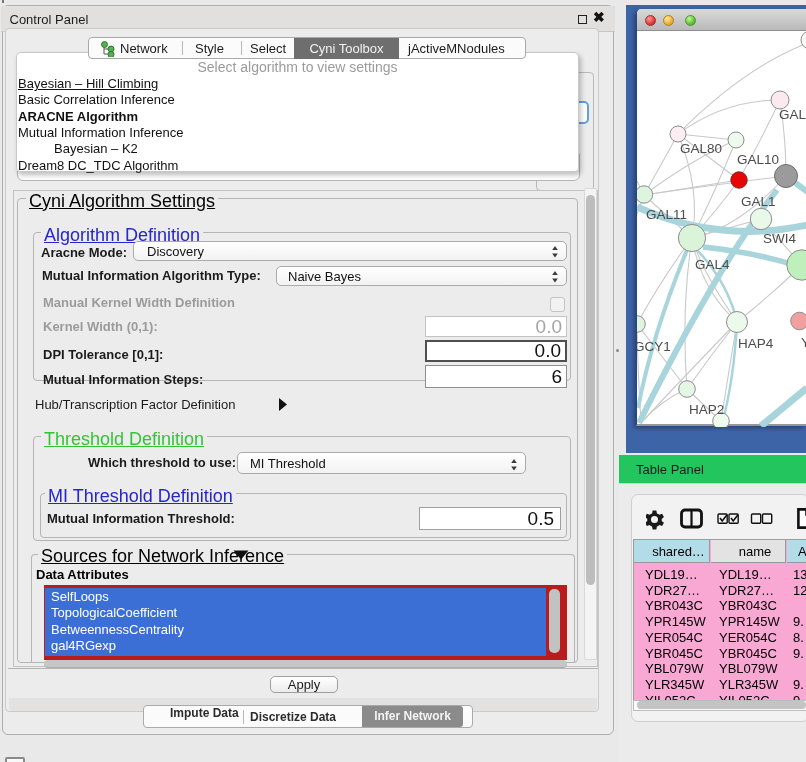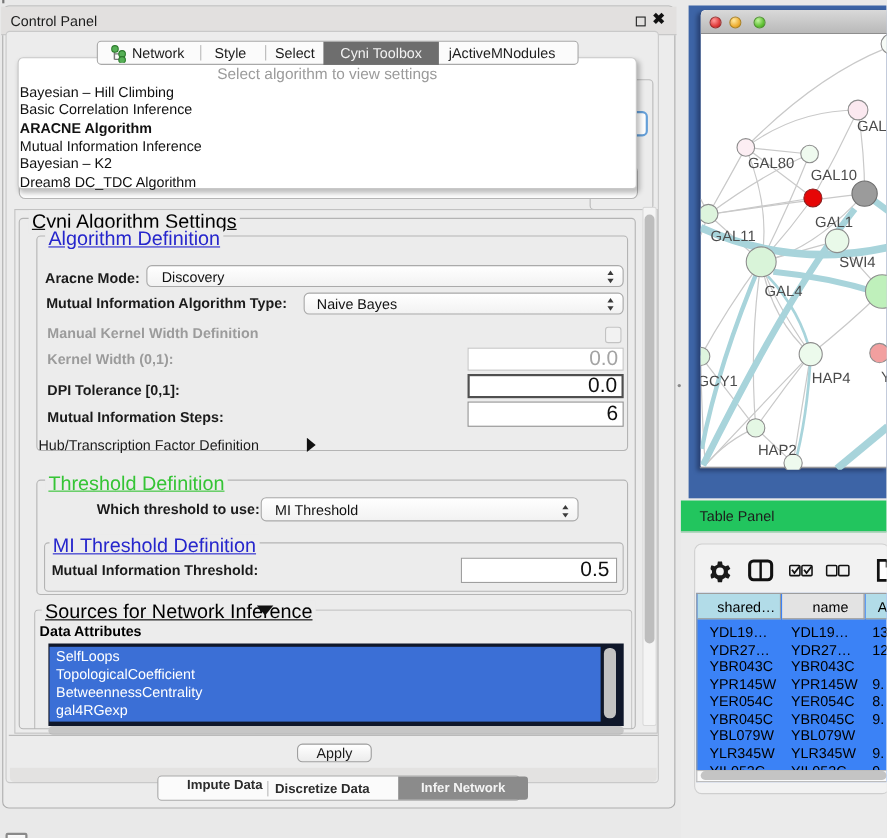--- a/index.html
+++ b/index.html
@@ -69,21 +69,21 @@
   <div class="abs" style="left:17px;top:150px;width:563px;height:31px;border:1px solid #b5b5b5;border-radius:6px;background:#fdfdfd;"></div>
   <div class="abs" style="left:13px;top:190px;width:585px;height:477px;border:1px solid #c2c2c2;"></div>
 
   <div class="abs group" style="left:17px;top:198px;width:561px;height:465px;">
     <span class="glabel" style="left:8px;">Cyni Algorithm Settings</span>
   </div>
 
   <div class="abs" style="left:584px;top:188px;width:13px;height:472px;background:#f4f4f4;border:1px solid #d9d9d9;border-radius:2px;"></div>
   <div class="abs" style="left:586px;top:195px;width:9px;height:390px;background:#bdbdbd;border-radius:5px;"></div>
 
-  <div class="abs group" style="left:33px;top:214px;width:538px;height:196px;">
+  <div class="abs group" style="left:33px;top:232px;width:538px;height:149px;">
     <span class="glabel" style="left:7px;color:#2626cc;">Algorithm Definition</span>
   </div>
   <div class="abs" id="formrows">
     <label class="b abs" style="left:41px;top:244.5px;">Aracne Mode:</label>
     <div class="abs combo" style="left:133px;top:241px;width:434px;height:20px;">
       <span style="position:absolute;left:13px;top:2px;">Discovery</span>
       <svg class="arr" width="8" height="15">
           <path d="M4,2 L6.8,6 L1.2,6 Z" fill="#3a3a3a"></path>
           <path d="M4,13.5 L6.8,9.5 L1.2,9.5 Z" fill="#3a3a3a"></path>
         </svg>
@@ -130,45 +130,45 @@
   </div>
 
   <div class="abs group" style="left:31px;top:553.5px;width:544px;height:109px;border-bottom:none;border-radius:4px 4px 0 0;">
     <span class="glabel" style="left:6px;">Sources for Network Inference</span>
   </div>
   <svg class="abs" style="left:233px;top:549px;" width="16" height="11">
       <path d="M0.5,1.5 L15.5,1.5 L8,10.5 Z" fill="#111"></path>
     </svg>
   <div class="abs" style="left:36px;top:565px;"><span class="b" style="font-size:13px;font-weight:bold;">Data Attributes</span></div>
 
-  <div class="abs" style="left:44px;top:585px;width:523px;height:75px;background:#0f172a;overflow:hidden;">
+  <div class="abs" style="left:44px;top:585px;width:523px;height:75px;background:#b91c1c;overflow:hidden;">
     <div style="position:absolute;left:1px;top:3px;width:501px;height:68px;background:#3b6fd6;"></div>
     <div style="position:absolute;left:7px;top:4px;color:#fff;font-size:13px;line-height:16.4px;">SelfLoops<br>TopologicalCoefficient<br>BetweennessCentrality<br>gal4RGexp</div>
     <div style="position:absolute;left:505px;top:4px;width:11px;height:64px;background:#c2c2c2;border-radius:5px;"></div>
   </div>
   <div class="abs" style="left:44px;top:660px;width:523px;height:8px;background:#c6c6c6;border-radius:4px;border-bottom:1px solid #adadad;"></div>
 
   <div class="abs" style="left:9px;top:698px;width:588px;height:13px;background:#e3e2e1;border-radius:0 0 4px 4px;"></div>
   <div class="abs" style="left:8px;top:668px;width:590px;height:1px;background:#b5b5b5;"></div>
   <div class="abs" style="left:270px;top:676px;width:68px;height:17px;background:linear-gradient(#ffffff,#ececec);border:1px solid #9f9f9f;border-radius:5px;text-align:center;font-size:13px;color:#1b1b1b;line-height:15px;">Apply</div>
 
   <div class="abs tabbar" id="bottabs" style="left:143px;top:705px;width:330px;height:23px;font-weight:bold;font-size:12px;color:#2c2c2c;">
     <span class="seg" style="position:absolute;left:26px;top:0;">Impute Data</span>
     <span class="vsep" style="left:99px;top:4px;"></span>
     <span class="seg" style="position:absolute;left:106px;top:3.5px;">Discretize Data</span>
-    <span style="position:absolute;left:218px;top:0;width:118px;height:21px;background:#8b8b8b;border-radius:0 3px 3px 0;color:#f4f4f4;text-align:center;line-height:21px;">Infer Network</span>
+    <span style="position:absolute;left:218px;top:0;width:101px;height:21px;background:#8b8b8b;border-radius:0 3px 3px 0;color:#f4f4f4;text-align:center;line-height:21px;">Infer Network</span>
   </div>
 
   <div class="abs" id="popup">
     <div class="prompt">Select algorithm to view settings</div>
-    <div class="it" style="top:23px;">Bayesian – Hill Climbing</div>
+    <div class="it" style="top:23px;text-decoration:underline;">Bayesian – Hill Climbing</div>
     <div class="it" style="top:39.3px;">Basic Correlation Inference</div>
     <div class="it" style="top:55.6px;font-weight:bold;">ARACNE Algorithm</div>
     <div class="it" style="top:71.9px;">Mutual Information Inference</div>
-    <div class="it" style="top:88.2px;">Bayesian – K2</div>
+    <div class="it" style="top:88.2px;margin-left:36px;">Bayesian – K2</div>
     <div class="it" style="top:104.5px;">Dream8 DC_TDC Algorithm</div>
   </div>
 
   <div class="abs tabbar" id="toptabs">
     <span class="seg" style="left:31px;">Network</span>
     <span class="vsep" style="left:93px;"></span>
     <span class="seg" style="left:106px;">Style</span>
     <span class="vsep" style="left:152px;"></span>
     <span class="seg" style="left:161px;">Select</span>
     <span id="cynitab">Cyni Toolbox</span>
@@ -286,21 +286,21 @@
       </g>
       <path d="M74,10 l2.2,3 l4.6,-6" stroke="#111" stroke-width="1.6" fill="none"></path>
       <path d="M85,10 l2.2,3 l4.6,-6" stroke="#111" stroke-width="1.6" fill="none"></path>
     </svg>
 
     <svg class="abs" style="left:178px;top:53px;" width="16" height="21">
       <path d="M1.4,1.4 L9,1.4 L14.6,7 L14.6,19.6 L1.4,19.6 Z" fill="#fff" stroke="#111" stroke-width="2.6"></path>
       <path d="M9,1.4 L9,7 L14.6,7" fill="none" stroke="#111" stroke-width="1.6"></path>
     </svg>
 
-    <div class="abs" style="left:14px;top:84px;width:173px;height:172px;background:#3b82f6;border-top:1px solid #9d9d9d;border-left:1px solid #9d9d9d;overflow:hidden;font-size:13px;">
+    <div class="abs" style="left:14px;top:84px;width:173px;height:172px;background:#f9a8d4;border-top:1px solid #9d9d9d;border-left:1px solid #9d9d9d;overflow:hidden;font-size:13px;">
       <div style="position:absolute;left:0;top:0;width:76px;height:23px;background:#b2dce8;border-right:1px solid #9a9a9a;border-bottom:1px solid #9a9a9a;text-align:center;text-indent:14px;line-height:23px;">shared…</div>
       <div style="position:absolute;left:77px;top:0;width:75px;height:23px;background:#e3e3e3;border-right:1px solid #9a9a9a;border-bottom:1px solid #9a9a9a;text-align:center;text-indent:14px;line-height:23px;">name</div>
       <div style="position:absolute;left:153px;top:0;width:40px;height:23px;background:#b2dce8;border-bottom:1px solid #9a9a9a;line-height:23px;padding-left:11px;">A</div>
       <div style="position:absolute;left:11px;top:27px;line-height:15.7px;">YDL19…<br>YDR27…<br>YBR043C<br>YPR145W<br>YER054C<br>YBR045C<br>YBL079W<br>YLR345W<br>YIL052C</div>
       <div style="position:absolute;left:85px;top:27px;line-height:15.7px;">YDL19…<br>YDR27…<br>YBR043C<br>YPR145W<br>YER054C<br>YBR045C<br>YBL079W<br>YLR345W<br>YIL052C</div>
       <div style="position:absolute;left:159px;top:27px;line-height:15.7px;">13…<br>12…<br>&nbsp;<br>9.<br>8.<br>9.<br>&nbsp;<br>9.<br>9.</div>
     </div>
 
     <div class="abs" style="left:14px;top:245px;width:173px;height:11px;background:#fafafa;border:1px solid #bdbdbd;border-right:none;"></div>
     <div class="abs" style="left:18px;top:246px;width:169px;height:8px;background:#c4c4c4;border-radius:4px;"></div>

